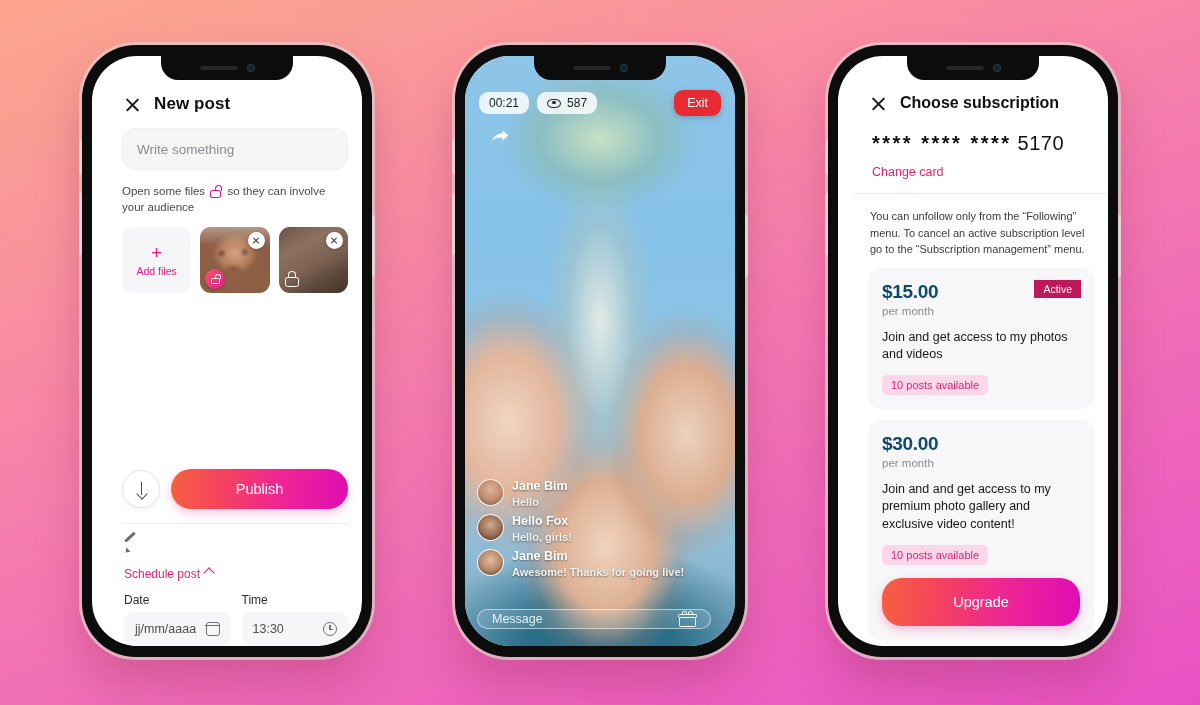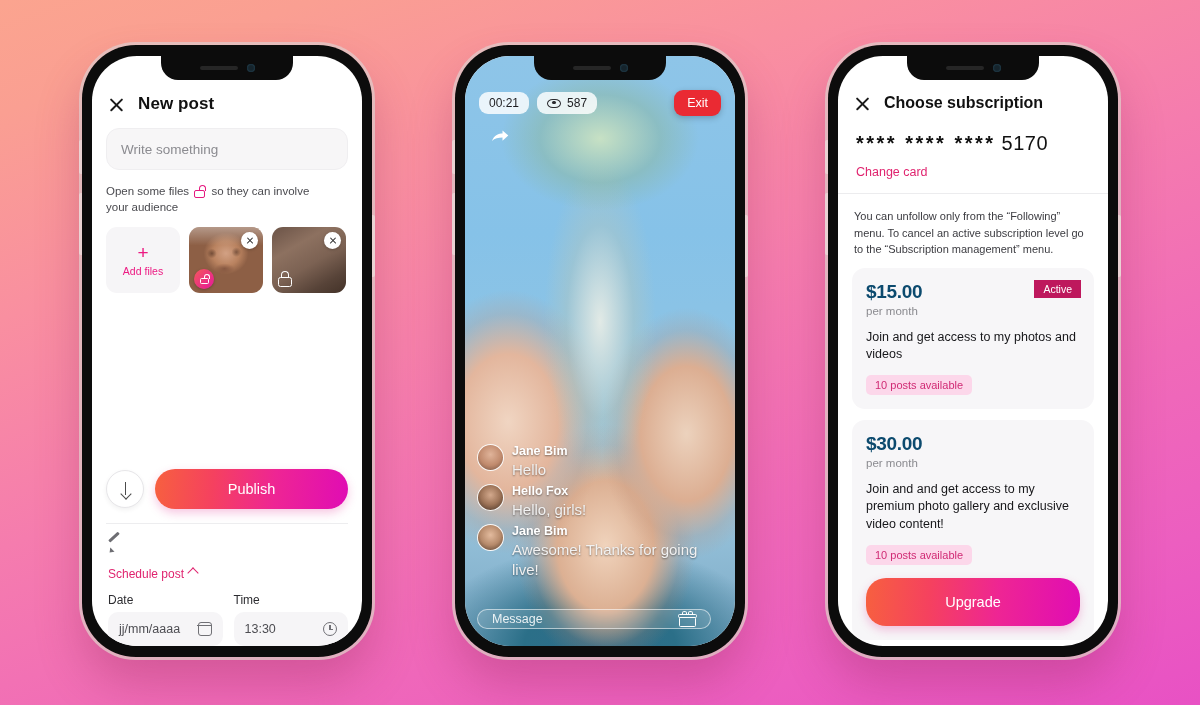--- a/index.html
+++ b/index.html
@@ -58,20 +58,21 @@
     border-radius: 0 2px 2px 0;
   }
 
   .screen {
     position: relative;
     width: 100%;
     height: 100%;
     border-radius: 45px;
     overflow: hidden;
     background: #fff;
+    padding-left: 16px;
   }
 
   .notch {
     position: absolute;
     top: 0; left: 50%;
     transform: translateX(-50%);
     width: 132px; height: 24px;
     background: #0c0c0c;
     border-radius: 0 0 17px 17px;
     z-index: 40;
@@ -340,21 +341,21 @@
   .chat-msg { display: flex; align-items: flex-start; gap: 8px; margin-bottom: 5px; }
   .chat-avatar {
     width: 27px; height: 27px; border-radius: 50%;
     border: 1.6px solid rgba(255,255,255,.95);
     flex: 0 0 auto; overflow: hidden;
   }
   .av1 { background: radial-gradient(circle at 50% 38%, #e0b49a 0%, #c08a6d 55%, #6b4c3c 100%); }
   .av2 { background: radial-gradient(circle at 50% 40%, #d3a98d 0%, #9d7357 50%, #3e2c22 100%); }
   .av3 { background: radial-gradient(circle at 50% 40%, #e3bb9e 0%, #b68a6b 52%, #4a3527 100%); }
   .chat-name { font-size: 12.5px; font-weight: bold; color: #fff; line-height: 1.25; text-shadow: 0 1px 2px rgba(0,0,0,.45); }
-  .chat-text { font-size: 15px; color: #f1f1f1; line-height: 1.3; text-shadow: 0 1px 2px rgba(0,0,0,.45); }
+  .chat-text { font-size: 11px; color: #f1f1f1; line-height: 1.3; text-shadow: 0 1px 2px rgba(0,0,0,.45); font-weight: bold; }
 
   .msg-bar {
     position: absolute; left: 12px; right: 24px; bottom: 17px;
     height: 20px;
     border-radius: 18px;
     border: 1px solid rgba(255,255,255,.55);
     background: rgba(255,255,255,.13);
     backdrop-filter: blur(2px);
     display: flex; align-items: center;
     padding: 0 14px;

